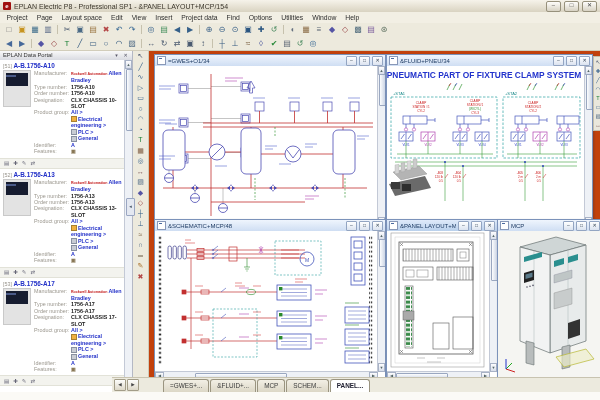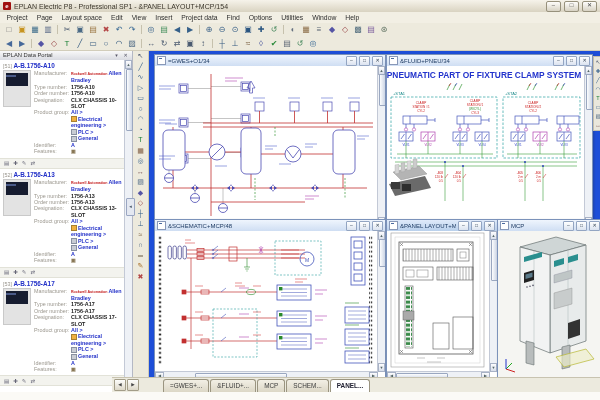--- a/index.html
+++ b/index.html
@@ -60,21 +60,21 @@
   .hscroll .ar.lf{left:0}.hscroll .ar.rt{right:0}
   .hscroll .th{position:absolute;top:0.5px;height:5px;background:linear-gradient(#fcfdfe,#ccd5e5);
     border:1px solid #9aa7c0;border-radius:1px}
   
   .side-tools{position:absolute;left:133px;top:50px;width:15px;bottom:8px;background:#edeadd;
     border-right:1px solid #cfcab8;display:flex;flex-direction:column;align-items:center;padding-top:1px;z-index:10}
   .st-icon{width:12px;height:10.5px;font-size:7px;line-height:10.5px;text-align:center;flex:none}
   .collapse-btn{position:absolute;left:126px;top:198px;width:7px;height:16px;background:#e4e8f1;
     border:1px solid #9aa6c2;font-size:5px;line-height:15px;text-align:center;color:#456;z-index:30;border-radius:1px}
   
-  .mdi{position:absolute;left:149px;top:50px;right:0;bottom:22px;background:#1d4ed8;overflow:hidden;z-index:5}
+  .mdi{position:absolute;left:149px;top:50px;right:0;bottom:22px;background:#c2410c;overflow:hidden;z-index:5}
   .cw{position:absolute;border:1px solid #7b92ba;background:#fff;box-shadow:1px 1px 2px rgba(40,50,70,.35)}
   .cw-title{height:11px;background:linear-gradient(#eff5fd,#cfdef3);border-bottom:1px solid #9fb5d6;
     display:flex;align-items:center;gap:2px;padding:0 2px}
   .cw.active .cw-title{background:linear-gradient(#dfeafa,#b9d0ec)}
   .cw-ic{width:7px;height:7px;background:#fff;border:1px solid #8898b8;flex:none;position:relative}
   .cw-ic:after{content:"";position:absolute;left:1px;top:1px;width:3px;height:1px;background:#4a6aa0}
   .cw-title span.t{font-size:6px;color:#1d3a62;white-space:nowrap;overflow:hidden;flex:1}
   .cw-btn{width:9px;height:8px;background:linear-gradient(#ffffff,#dbe3f0);border:1px solid #93a5c2;
     font-size:5px;line-height:6px;text-align:center;color:#345;border-radius:1px;flex:none}
   .cw-body{position:absolute;top:11px;left:0;right:0;bottom:0;background:#fff;overflow:hidden}

